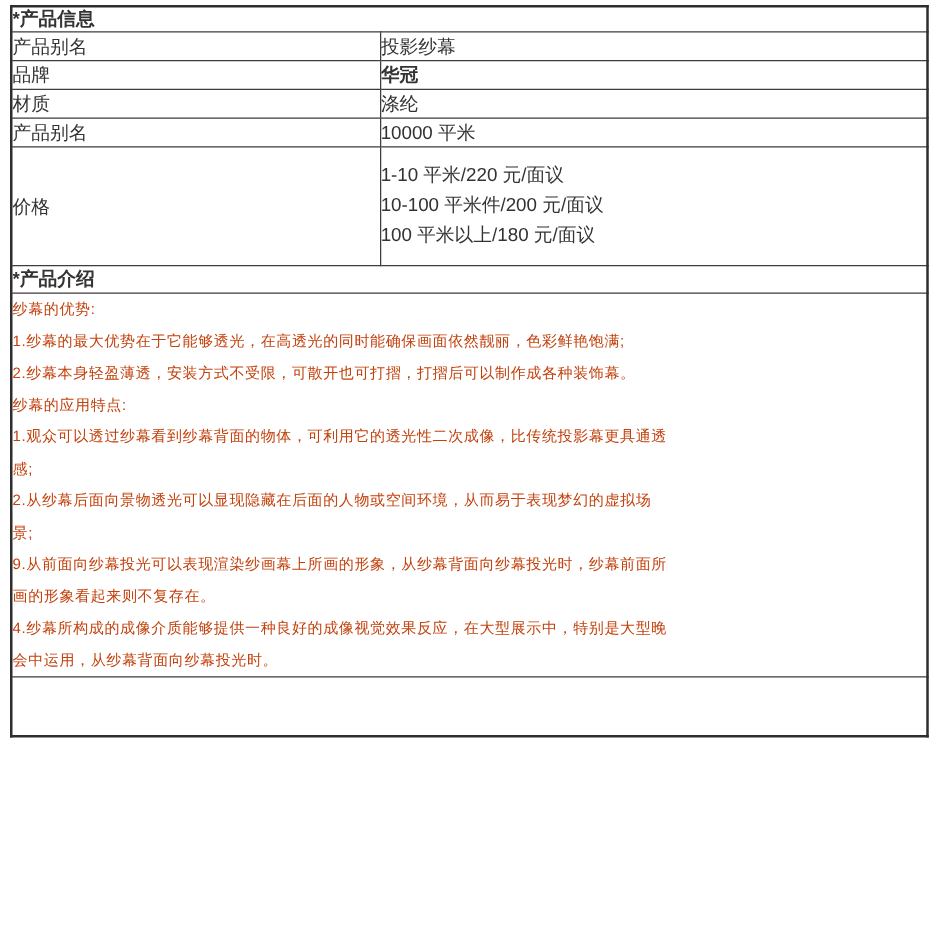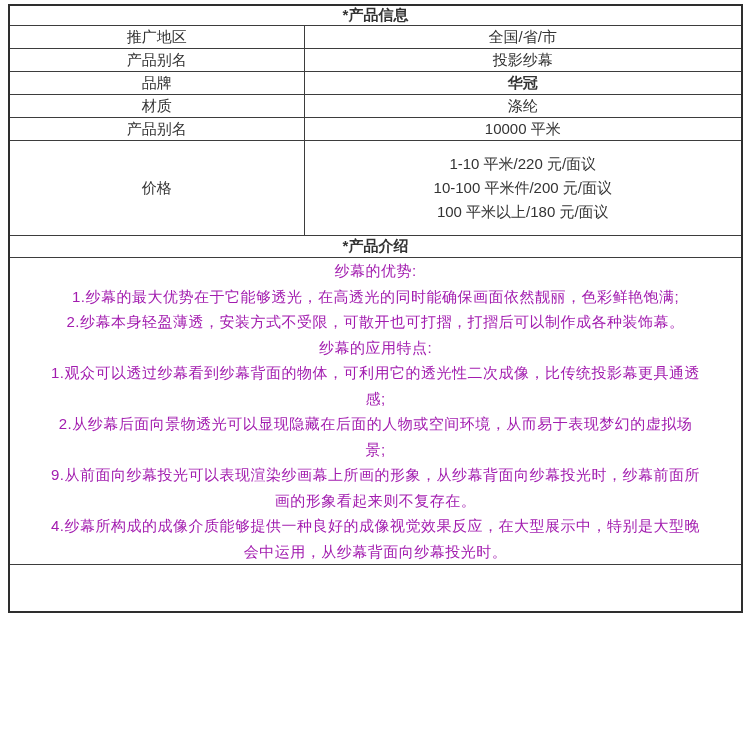--- a/index.html
+++ b/index.html
@@ -23,21 +23,20 @@
     width: 733px;
     border-collapse: collapse;
     table-layout: fixed;
     border: 2px solid #2e2e2e;
   }
   table.doc-table td {
     border: 1px solid #3d3d3d;
     padding: 0;
     font-size: 15px;
     color: #333333;
-    text-align: center;
     vertical-align: middle;
     overflow: hidden;
   }
   td.section-title {
     height: 19px;
     font-weight: bold;
     color: #1f1f1f;
   }
   td.h24 { height: 22px; }
   td.bold { font-weight: bold; color: #222222; }
@@ -54,48 +53,44 @@
   }
   td.intro-title { height: 21px; }
   td.intro-cell {
     height: 305px;
     vertical-align: top;
     text-align: left;
     padding: 1px 5px 0 5px;
   }
   td.empty-cell { height: 46px; }
   .intro-line {
-    font-size: 15px;
+    font-size: 12px;
     line-height: 25.5px;
     letter-spacing: 0.5px;
     white-space: nowrap;
-    color: #a21caf;
+    color: #c2410c;
   }
   .intro-line.indent {
   }
 </style>
 </head>
 <body>
 
 <div id="screen">
   <table class="doc-table">
     <colgroup>
       <col style="width:295px">
       <col style="width:438px">
     </colgroup>
 
     <tbody>
         <tr>
       <td colspan="2" class="section-title">*产品信息</td>
     </tr>
 
-    <tr>
-      <td class="h24">推广地区</td>
-      <td class="h24">全国/省/市</td>
-    </tr>
 
 
     <tr>
       <td class="h24">产品别名</td>
       <td class="h24">投影纱幕</td>
     </tr>
 
     <tr>
       <td class="h24">品牌</td>
       <td class="h24 bold">华冠</td>

